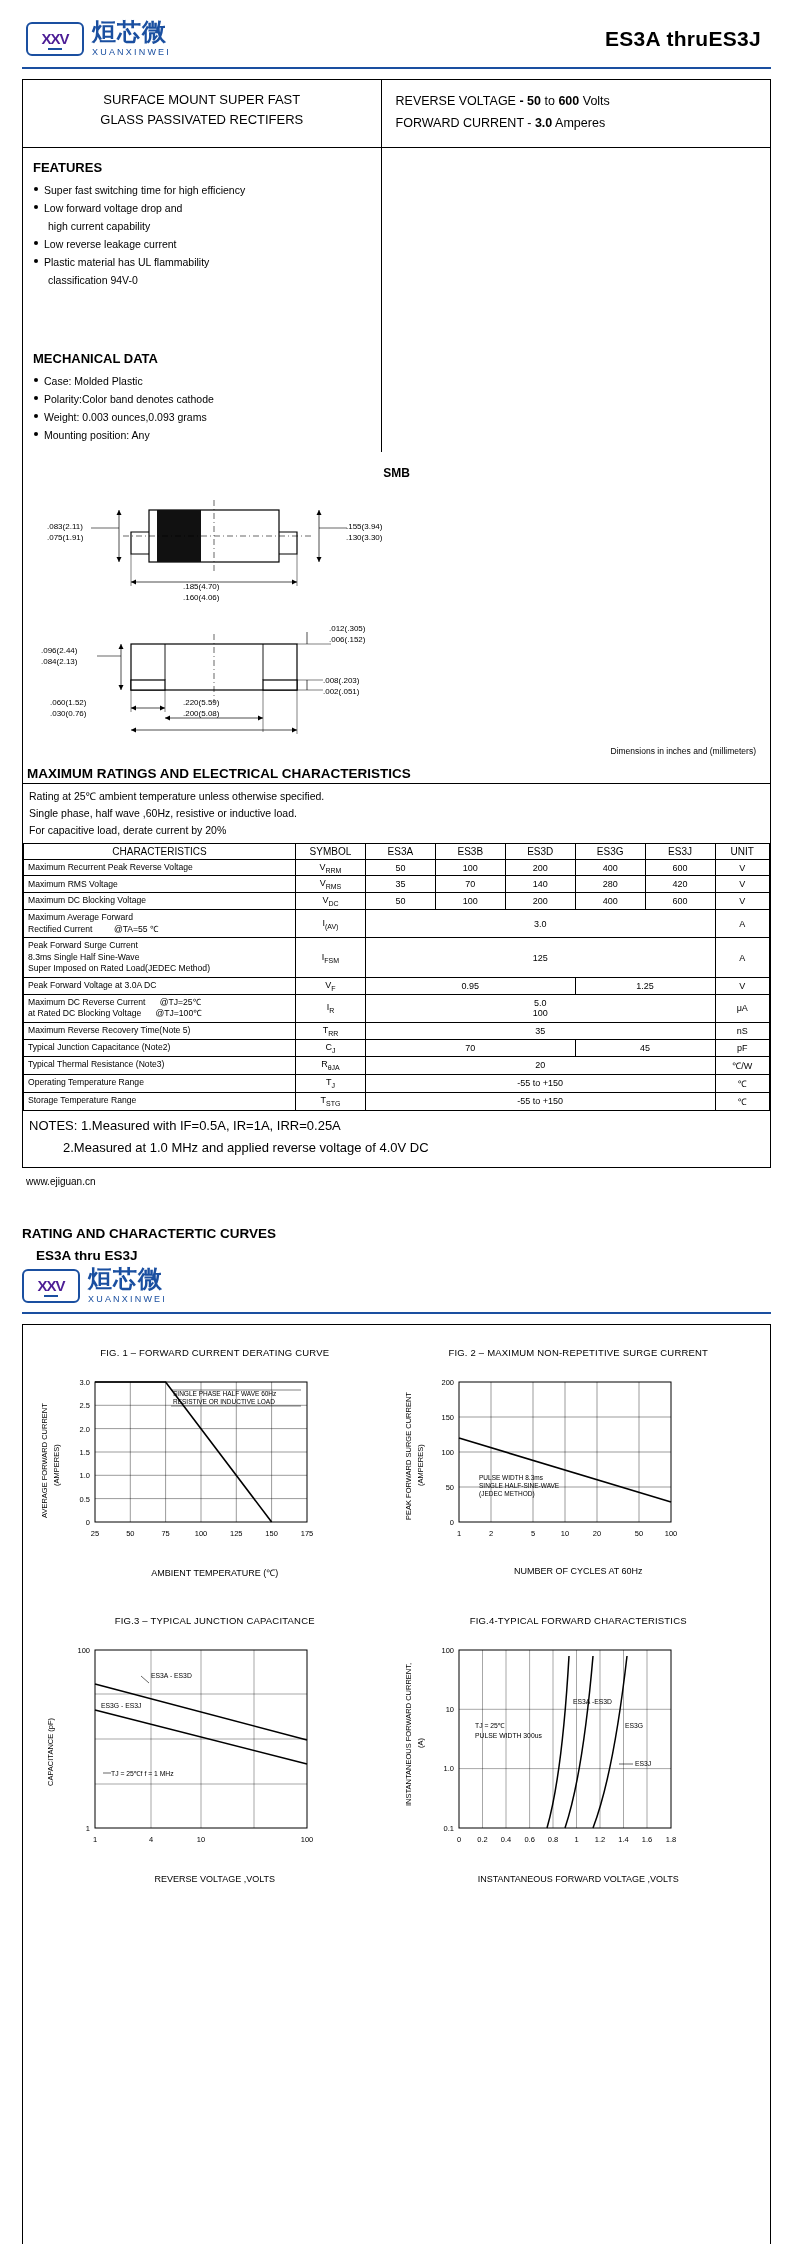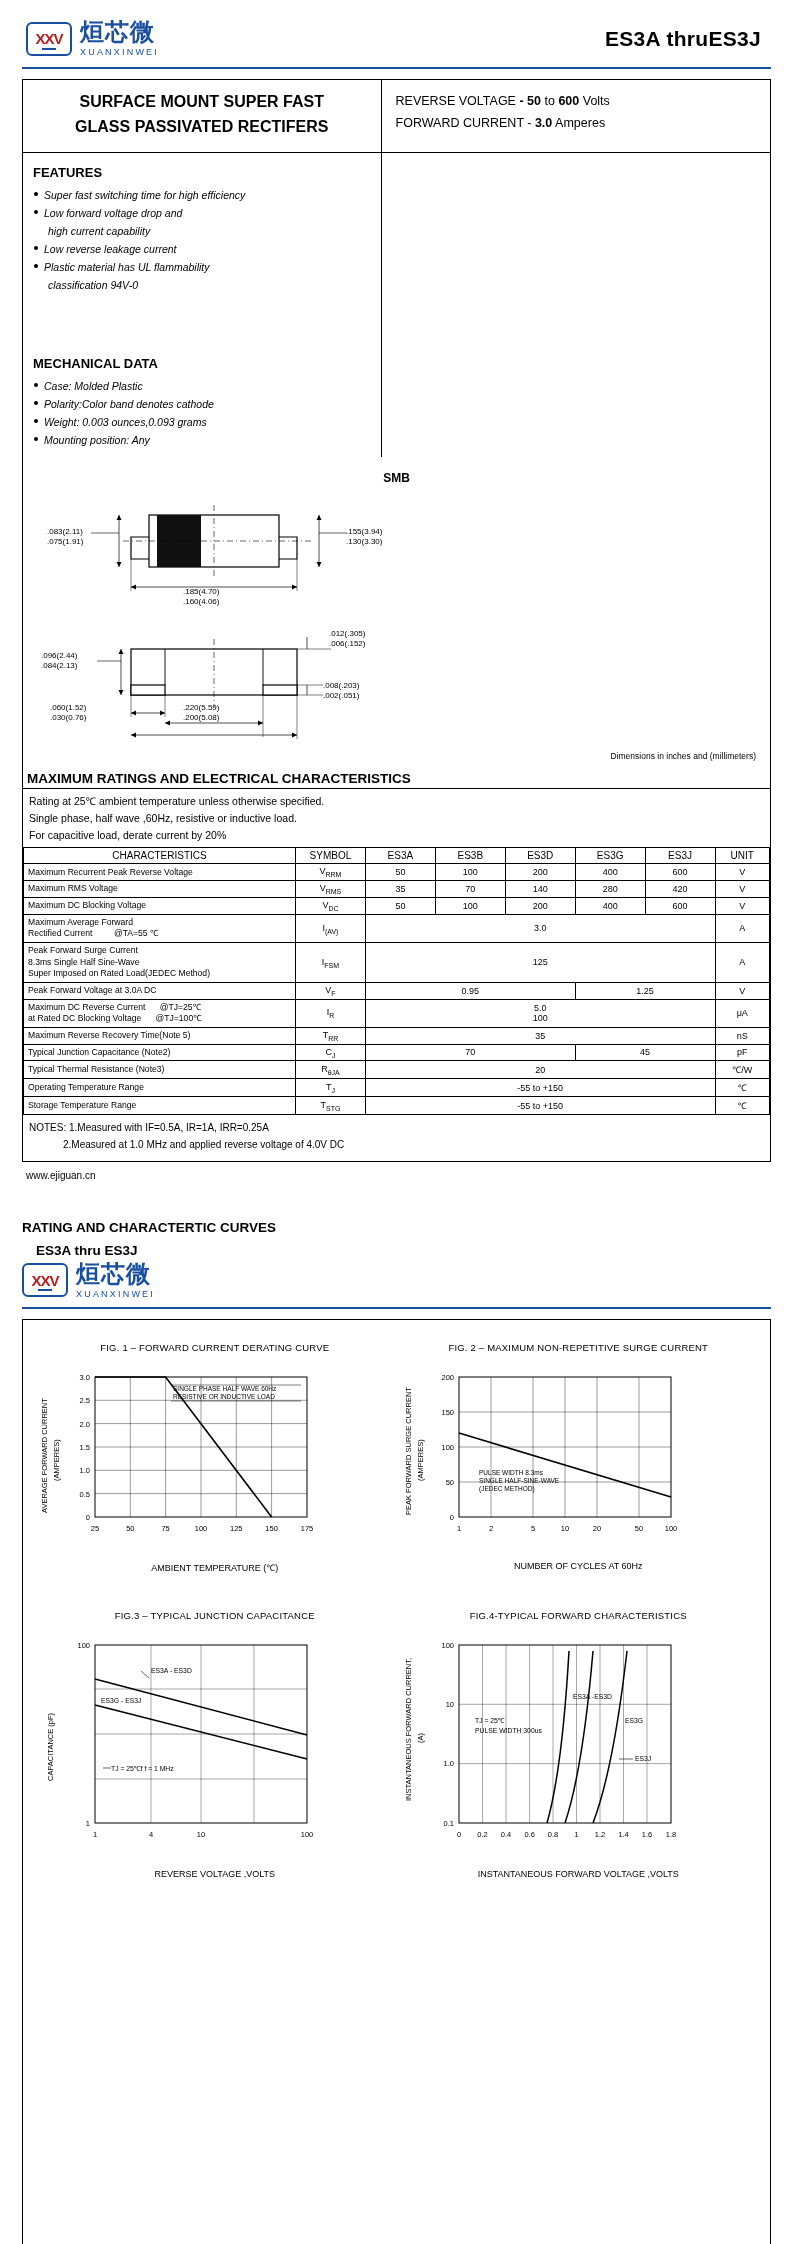--- a/index.html
+++ b/index.html
@@ -20,26 +20,26 @@
   
   .hdr {
     display:flex;
     align-items:center;
     justify-content:space-between;
     padding:2px 4px 10px 4px;
     border-bottom:2px solid #1a4fa0;
   }
   .logo-wrap { display:flex; align-items:center; gap:8px; }
   .logo-mark {
-    width:46px; height:34px;
+    width:58px; height:34px;
     border:2px solid #1a4fa0;
     border-radius:6px;
     position:relative;
     display:flex; align-items:center; justify-content:center;
-    color:#b91c1c;
+    color:#4c1d95;
     font-weight:bold;
     font-size:15px;
     letter-spacing:-1px;
   }
   .logo-mark:after{
     content:"";
     position:absolute;
     bottom:4px; left:50%;
     transform:translateX(-50%);
     width:14px; height:2px;
@@ -69,22 +69,22 @@
   .frame {
     border:1px solid #000;
     margin-top:10px;
   }
   .top-row { display:flex; border-bottom:1px solid #000; }
   .top-left {
     width:48%;
     border-right:1px solid #000;
     padding:10px 6px 12px 6px;
     text-align:center;
-    font-weight:bold;
-    font-size:16px;
+    font-weight:normal;
+    font-size:13px;
     line-height:1.55;
   }
   .top-right {
     flex:1;
     padding:11px 6px 12px 14px;
     font-size:12.5px;
     line-height:1.75;
   }
   .top-right b { font-weight:bold; }
 
@@ -101,21 +101,21 @@
   }
   .sect-title { font-weight:bold; font-size:13px; margin:2px 0 6px 0;}
   .bullets { font-size:10.5px; line-height:1.72; }
   .bullets li { list-style:none; position:relative; padding-left:11px; }
   .bullets li.nodot { padding-left:15px; }
   .bullets li:not(.nodot):before {
     content:"";
     position:absolute; left:1px; top:6px;
     width:4px; height:4px; background:#000; border-radius:50%;
   }
-  ul.bullets { margin:0; padding:0;font-style:italic; }
+  ul.bullets { margin:0; padding:0; }
   .gap { height:30px; }
 
   
   .smb-label { text-align:center; font-weight:bold; font-size:12px; margin:6px 0 2px 0;}
   .dim { font-size:8px; }
   .drawing { position:relative; }
   svg { display:block; }
   .dimnote {
     font-size:8.5px;
     text-align:right;
@@ -151,21 +151,21 @@
     text-align:left;
     padding-left:4px;
     font-size:8.6px;
     line-height:1.35;
   }
   table.specs th { font-weight:normal; }
   table.specs tr.head th { font-size:10px; }
   table.specs th.char { font-size:12px; }
   .sub { font-size:7px; vertical-align:sub; }
   .notes {
-    font-size:10px;
+    font-size:13px;
     line-height:1.7;
     padding:4px 6px 8px 6px;
   }
   .notes div { padding-left:0; }
   .notes .n2, .notes .n3 { padding-left:34px; }
   .site {
     font-size:10px;
     padding:8px 4px 0 4px;
   }
 

